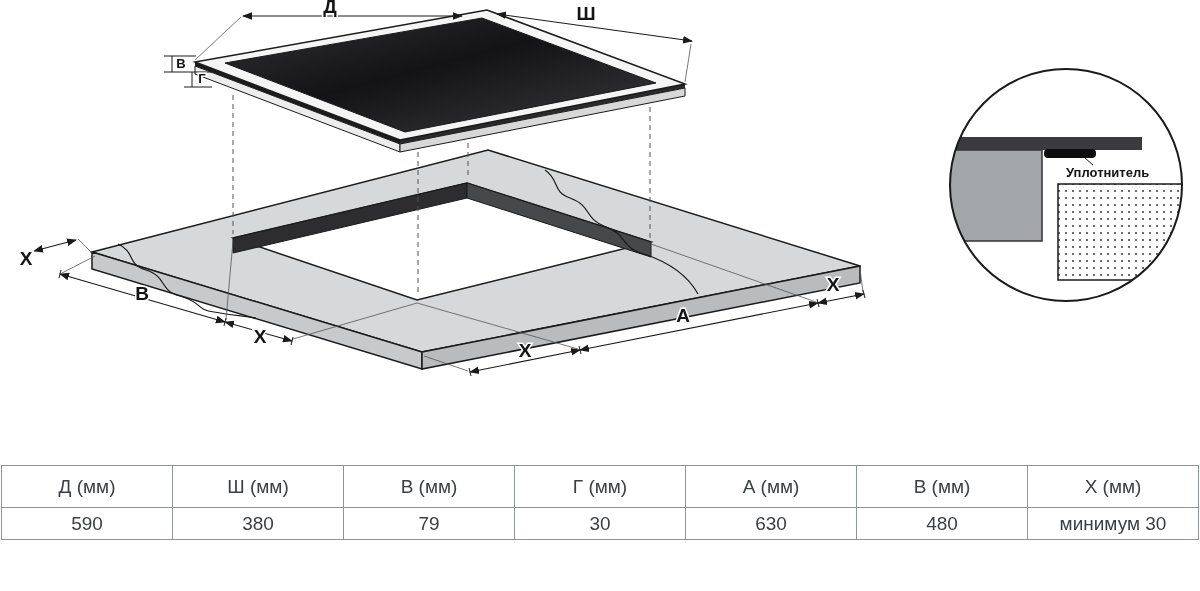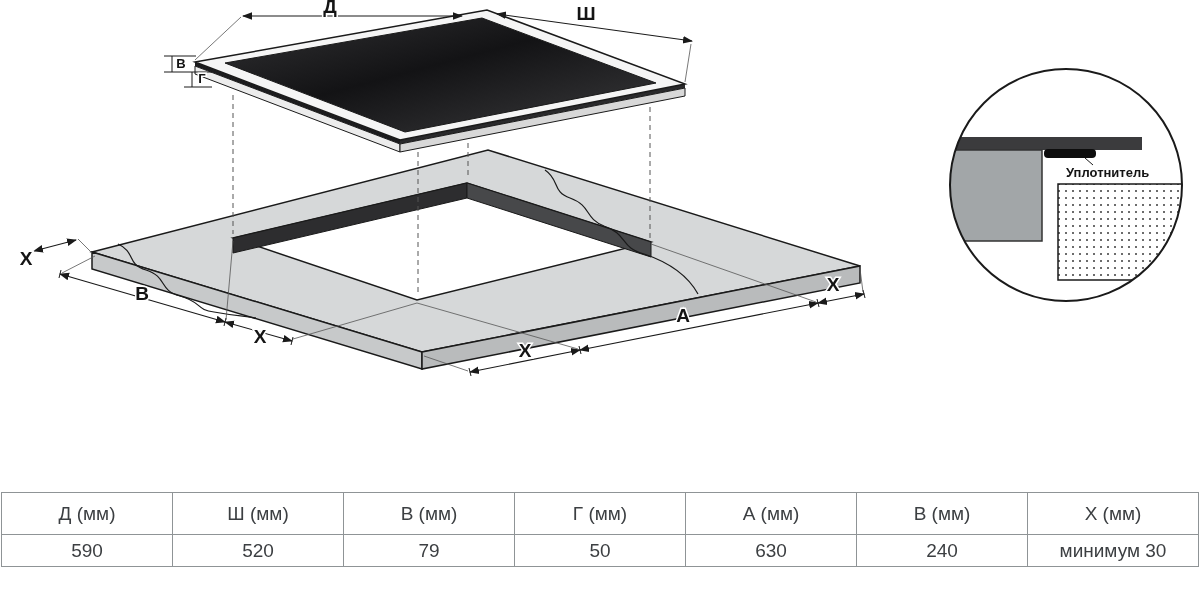--- a/index.html
+++ b/index.html
@@ -18,21 +18,21 @@
     paint-order:stroke; stroke:#ffffff; stroke-width:3px;
   }
   .lbl-big { font-size:19px; }
   .lbl-sm  { font-size:13px; }
   .seal-lbl {
     font-family:"Liberation Sans", sans-serif;
     font-weight:700; font-size:13px; fill:#141414;
   }
 
   table.dims {
-    position:absolute; left:1px; top:492px;
+    position:absolute; left:1px; top:465px;
     width:1198px; border-collapse:collapse; table-layout:fixed;
     background:#fff;
   }
   .dims th, .dims td {
     border:1px solid #8f9496;
     font-weight:400; color:#3c3f42; font-size:19px;
     text-align:center; vertical-align:middle;
     font-family:"Liberation Sans", sans-serif;
   }
   .dims th { height:42px; }
@@ -168,23 +168,23 @@
         <th>В (мм)</th>
         <th>Г (мм)</th>
         <th>А (мм)</th>
         <th>В (мм)</th>
         <th>Х (мм)</th>
       </tr>
     </thead>
     <tbody>
       <tr>
         <td>590</td>
-        <td>520</td>
+        <td>380</td>
         <td>79</td>
-        <td>50</td>
+        <td>30</td>
         <td>630</td>
-        <td>240</td>
+        <td>480</td>
         <td>минимум 30</td>
       </tr>
     </tbody>
   </table>
 
 </div>
 
 </body></html>

